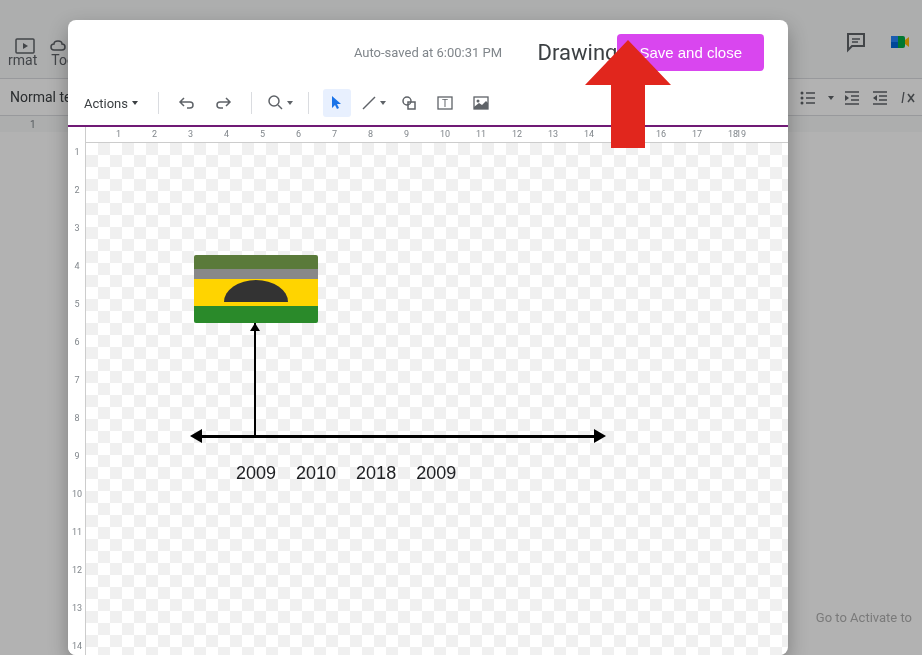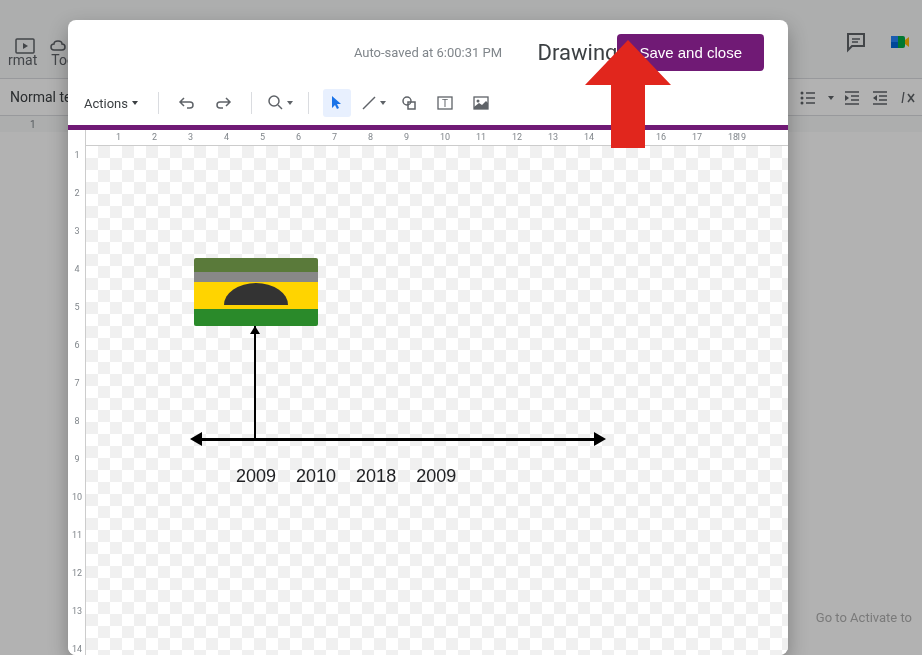--- a/index.html
+++ b/index.html
@@ -113,36 +113,36 @@
     
     .autosave-text {
       font-size: 13px;
       color: #80868b;
       position: absolute;
       left: 50%;
       transform: translateX(-50%);
     }
     
     .save-close-btn {
-      background: #701a75;
+      background: #d946ef;
       color: #fff;
       border: none;
       border-radius: 4px;
       padding: 10px 22px;
       font-size: 15px;
       font-weight: 500;
       cursor: pointer;
     }
     
     .dialog-toolbar {
       display: flex;
       align-items: center;
       gap: 8px;
       padding: 4px 10px 8px 10px;
-      border-bottom: 5px solid #701a75;
+      border-bottom: 2px solid #701a75;
     }
     
     .actions-btn {
       font-size: 13px;
       color: #3c4043;
       padding: 4px 6px;
       display: flex;
       align-items: center;
       gap: 2px;
       cursor: pointer;

